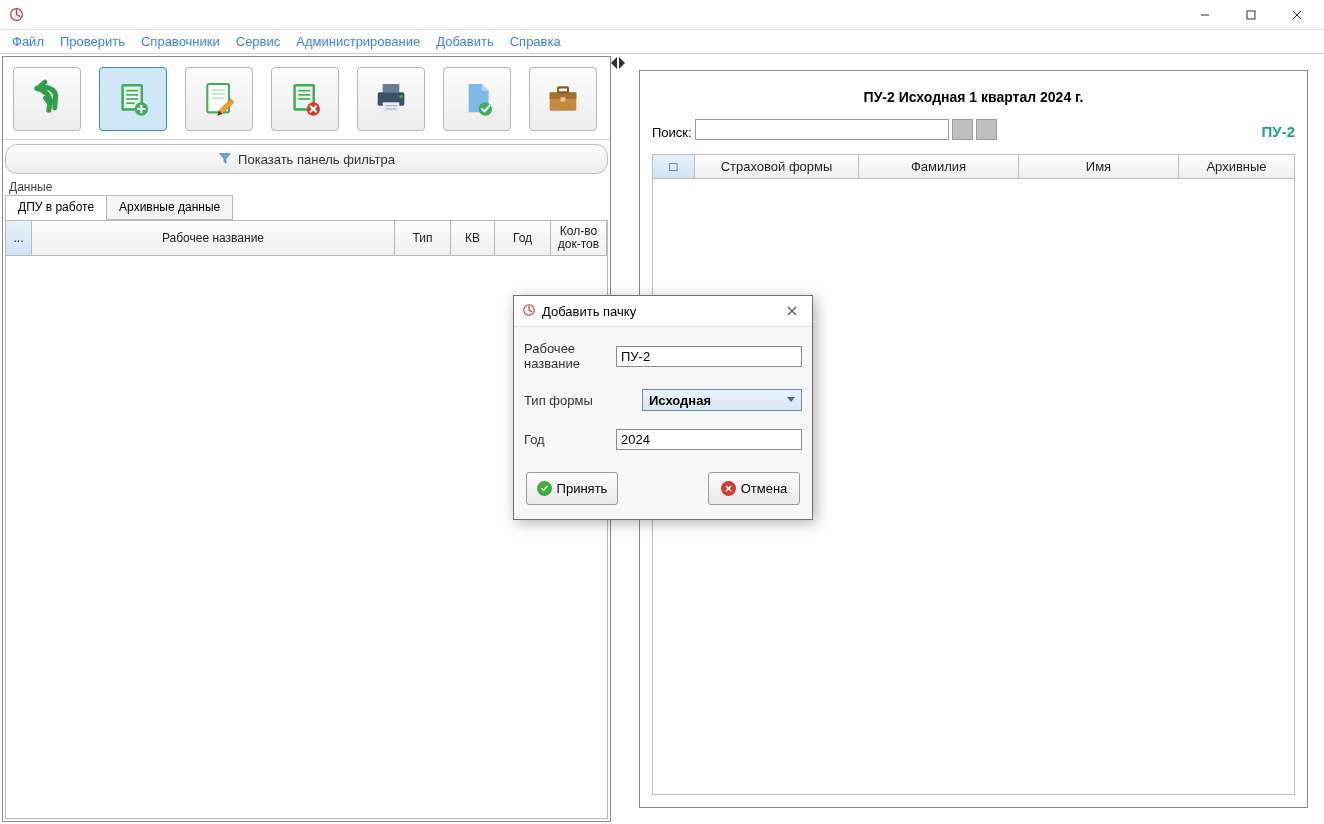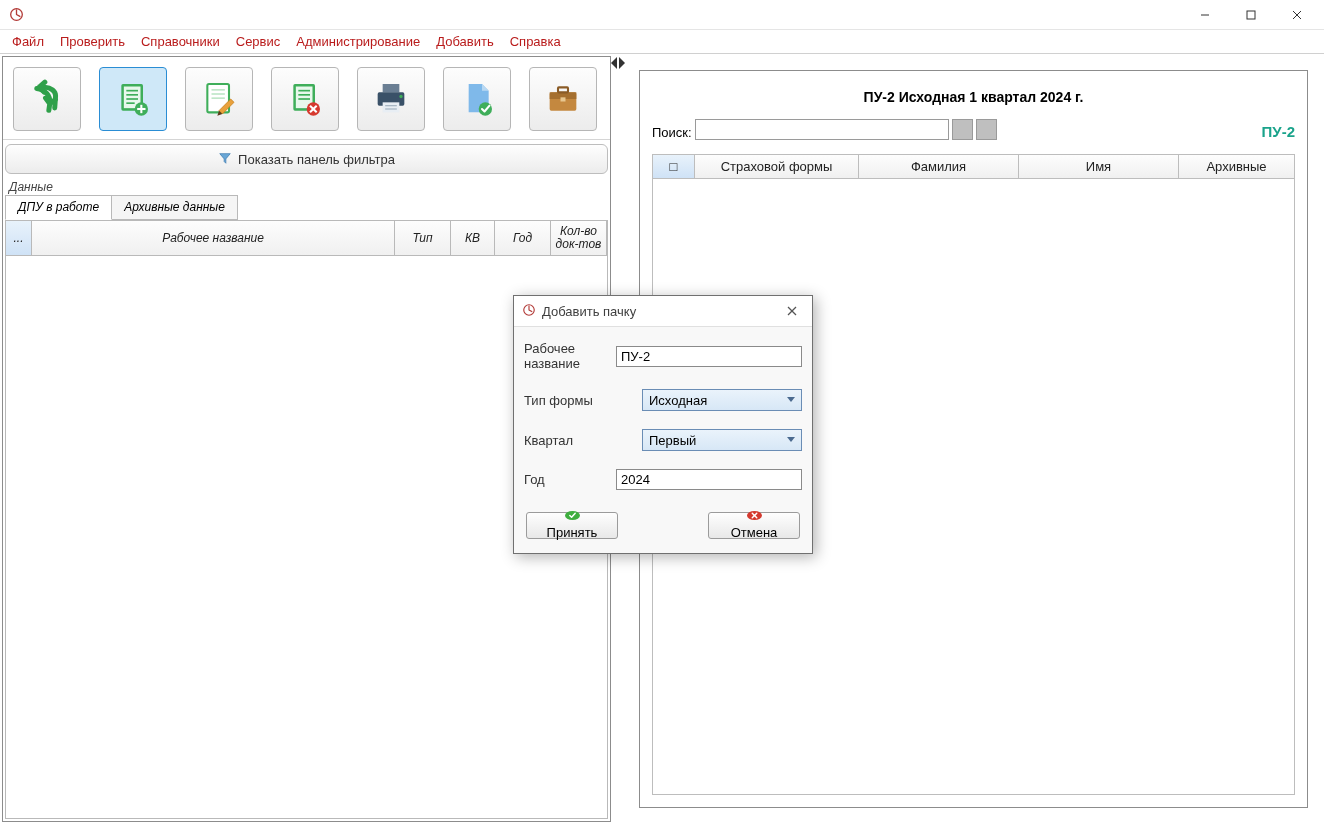--- a/index.html
+++ b/index.html
@@ -31,21 +31,21 @@
       width: 46px; height: 30px; display: flex; align-items: center; justify-content: center;
       color: #444; cursor: default;
     }
     
     .menu-bar {
       height: 24px;
       display: flex;
       align-items: center;
       padding: 0 4px;
       font-size: 13px;
-      color: #b91c1c;
+      color: #3b82f6;
       border-bottom: 1px solid #d0d0d0;
     }
     .menu-bar .menu-item { padding: 2px 8px; cursor: default; }
     
     .workspace {
       display: flex;
       height: calc(100% - 30px - 24px);
       position: relative;
     }
     .left-pane {
@@ -96,30 +96,29 @@
     }
     .tool-btn.active {
       background: #cfe8f8;
       border-color: #2a8dd4;
     }
     .filter-bar {
       height: 30px;
       margin: 4px 2px 2px 2px;
       background: linear-gradient(#fefefe,#ececec);
       border: 1px solid #bdbdbd;
-      border-radius: 6px;
+      border-radius: 12px;
       display: flex; align-items: center; justify-content: center;
       gap: 6px; font-size: 13px; color: #333;
     }
     .data-block {
       margin: 4px 2px 2px 2px;
       flex: 1;
       display: flex;
       flex-direction: column;
-      font-style: italic;
     }
     .data-legend {
       font-size: 12px; color: #444; padding: 0 4px;
     }
     .tabs-row {
       display: flex;
       border-bottom: 1px solid #b9b9b9;
       position: relative; top: 1px;
     }
     .tab {
@@ -229,59 +228,59 @@
       border: 1px solid #707070;
       box-shadow: 3px 3px 14px rgba(0,0,0,0.3);
       z-index: 100;
     }
     .modal-title {
       display: flex; align-items: center;
       padding: 5px 8px;
       background: #fff;
       border-bottom: 1px solid #e0e0e0;
     }
-    .modal-title .mt-text { color: #404040; font-size: 13px; margin-left: 6px; }
+    .modal-title .mt-text { color: #000000; font-size: 13px; margin-left: 6px; }
     .modal-title .close {
       margin-left: auto;
       width: 24px; height: 20px;
       display: flex; align-items: center; justify-content: center;
       color: #555; cursor: default;
     }
     .modal-body { padding: 14px 10px 10px 10px; }
     .frow {
       display: flex; align-items: center; margin-bottom: 18px;
     }
     .frow label { width: 118px; font-size: 13px; color: #333; }
     .frow input[type="text"] {
       flex: 1; height: 21px; border: 1px solid #8a8a8a; padding: 2px 4px;
       font-family: inherit; font-size: 13px; background: #fff;
     }
     .frow .dd {
       flex: 1; height: 22px; border: 1px solid #6a8db5;
       background: linear-gradient(#eaf3fb,#d7e7f6);
       display: flex; align-items: center; padding: 0 6px;
-      position: relative; font-size: 13px; cursor: default;
+      position: relative; font-size: 13px; cursor: default; font-weight: bold;
     }
     .frow .dd .arrow {
       position: absolute; right: 6px; top: 7px;
       width: 0; height: 0;
       border-left: 4px solid transparent;
       border-right: 4px solid transparent;
       border-top: 5px solid #4a6a8f;
     }
     .modal-buttons {
       display: flex; justify-content: space-between;
       padding: 0 2px 4px 2px;
     }
     .mbtn {
-      min-width: 92px; height: 27px;
+      min-width: 92px; height: 33px;
       background: linear-gradient(#fefefe,#e8e8e8);
       border: 1px solid #9b9b9b; border-radius: 3px;
       display: inline-flex; align-items: center; justify-content: center;
-      gap: 5px; font-size: 13px; cursor: default; flex-direction: column;
+      gap: 5px; font-size: 13px; cursor: default;
     }
     .circ { width: 15px; height: 15px; border-radius: 50%; display: inline-flex; align-items:center; justify-content:center; }
     .circ.ok { background: #3fae3f; }
     .circ.no { background: #d43a2f; }
     .circ svg { display:block; }
 
   </style>
 </head>
 <body>
 
@@ -477,27 +476,20 @@
       <label>Рабочее название</label>
       <input type="text" value="ПУ-2" style="">
     </div>
     <div class="frow">
       <label>Тип формы</label>
       <div class="dd">
         <span>Исходная</span>
         <span class="arrow"></span>
       </div>
     </div>
-    <div class="frow">
-      <label>Квартал</label>
-      <div class="dd">
-        <span>Первый</span>
-        <span class="arrow"></span>
-      </div>
-    </div>
     <div class="frow" style="margin-bottom:22px;">
       <label>Год</label>
       <input type="text" value="2024" style="">
     </div>
     <div class="modal-buttons">
       <div class="mbtn">
         <span class="circ ok">
           <svg width="9" height="9" viewBox="0 0 10 10">
               <path d="M2 5 L4 7 L8 2.5" fill="none" stroke="#fff" stroke-width="1.6" stroke-linecap="round" stroke-linejoin="round"></path>
             </svg>

